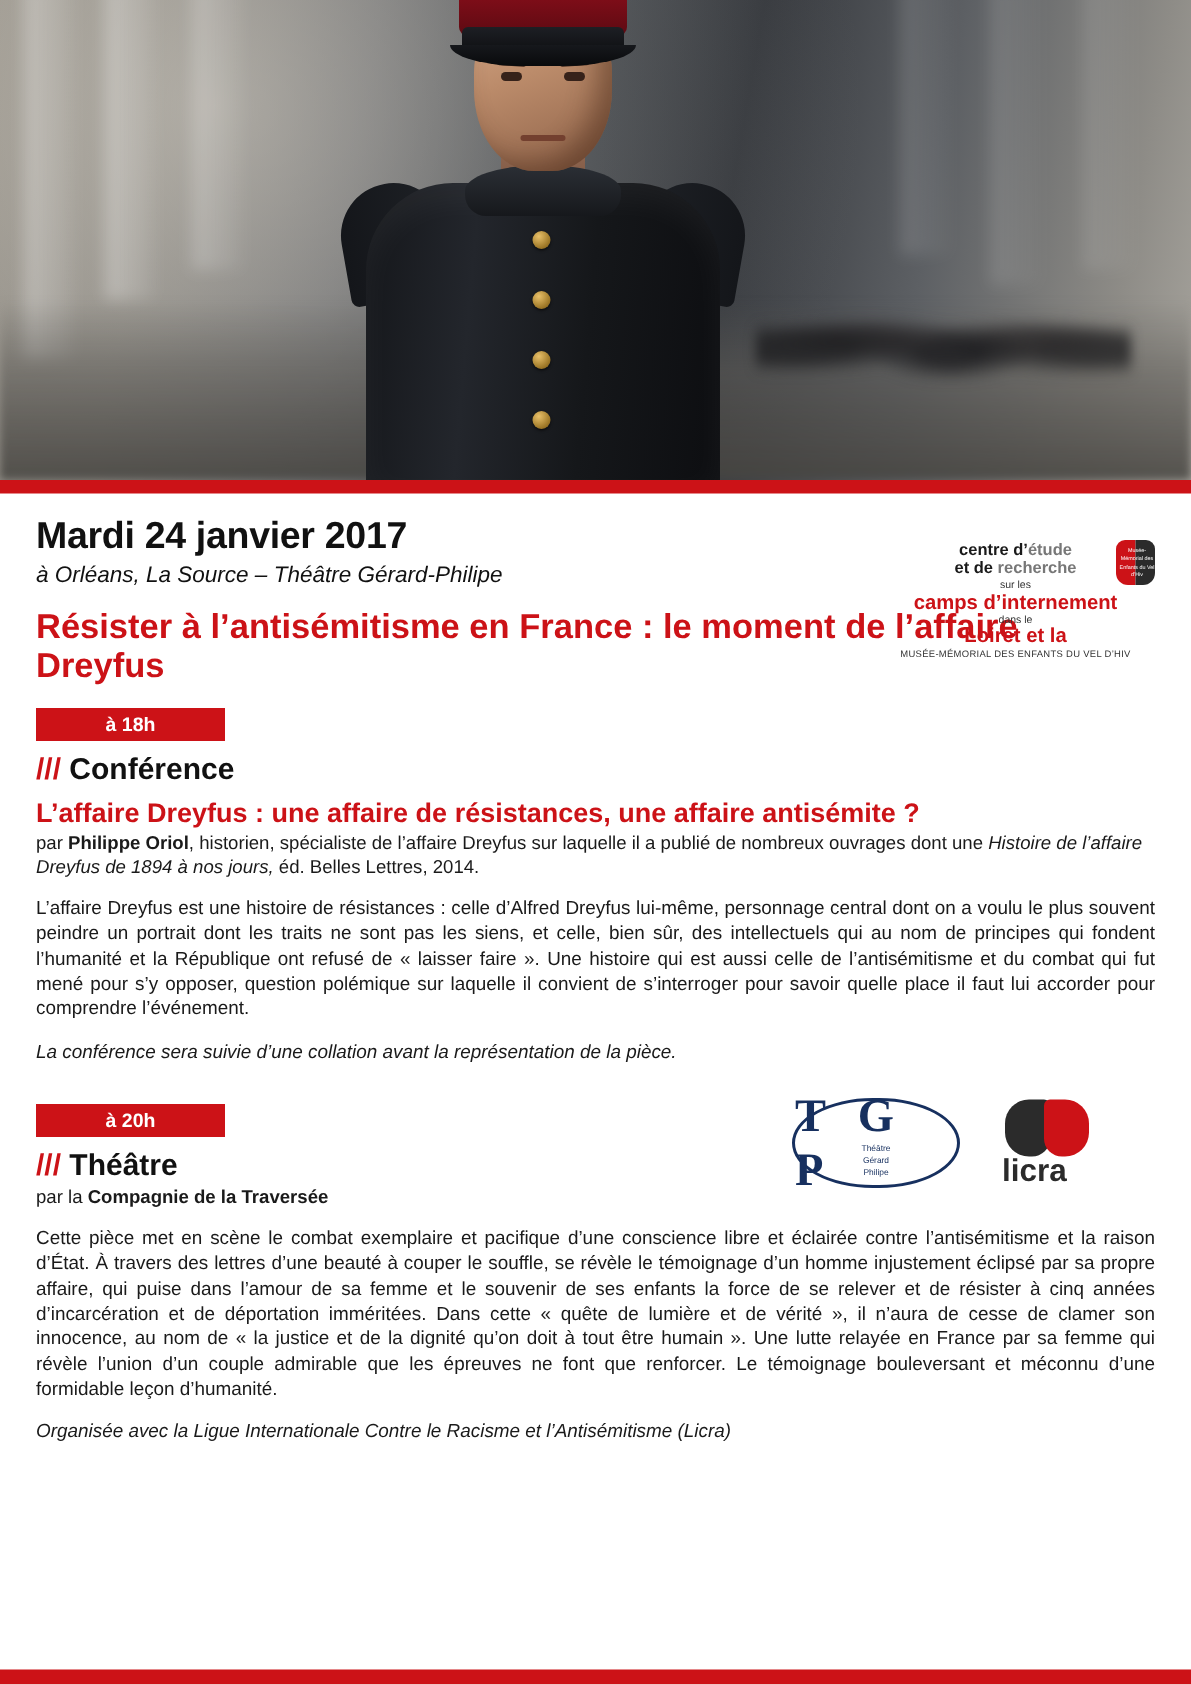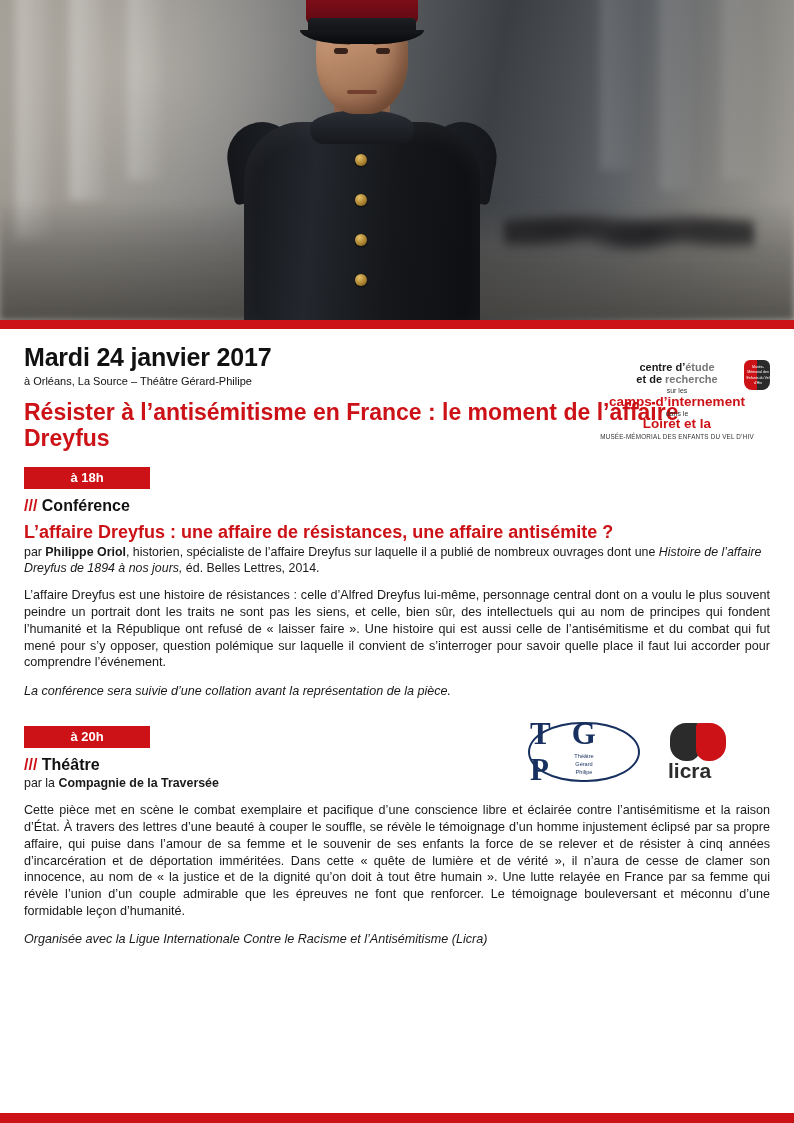--- a/index.html
+++ b/index.html
@@ -141,23 +141,24 @@
   
   .content { padding: 14px 24px 0 24px; position: relative; }
 
   .date {
     font-size: 25px;
     font-weight: bold;
     color: #111;
     letter-spacing: -0.2px;
   }
   .place {
-    font-size: 11px;
+    font-size: 15px;
     color: #111;
     margin-top: 3px;
+    font-style: italic;
   }
   .headline {
     color: #cc1217;
     font-weight: bold;
     font-size: 23px;
     line-height: 1.14;
     margin-top: 12px;
     max-width: 710px;
   }
 
@@ -192,21 +193,21 @@
     font-weight: bold;
     font-size: 13px;
     padding: 3px 0 4px 0;
     width: 126px;
     text-align: center;
     margin-top: 16px;
   }
   .time-row { margin-left: -24px; padding-left: 24px; }
   .slashes {
     font-weight: bold;
-    font-size: 16px;
+    font-size: 20px;
     margin-top: 8px;
   }
   .slashes .sl { color: #cc1217; }
   .slashes .lb { color: #111; }
 
   .subhead {
     color: #cc1217;
     font-weight: bold;
     font-size: 18px;
     margin-top: 7px;

